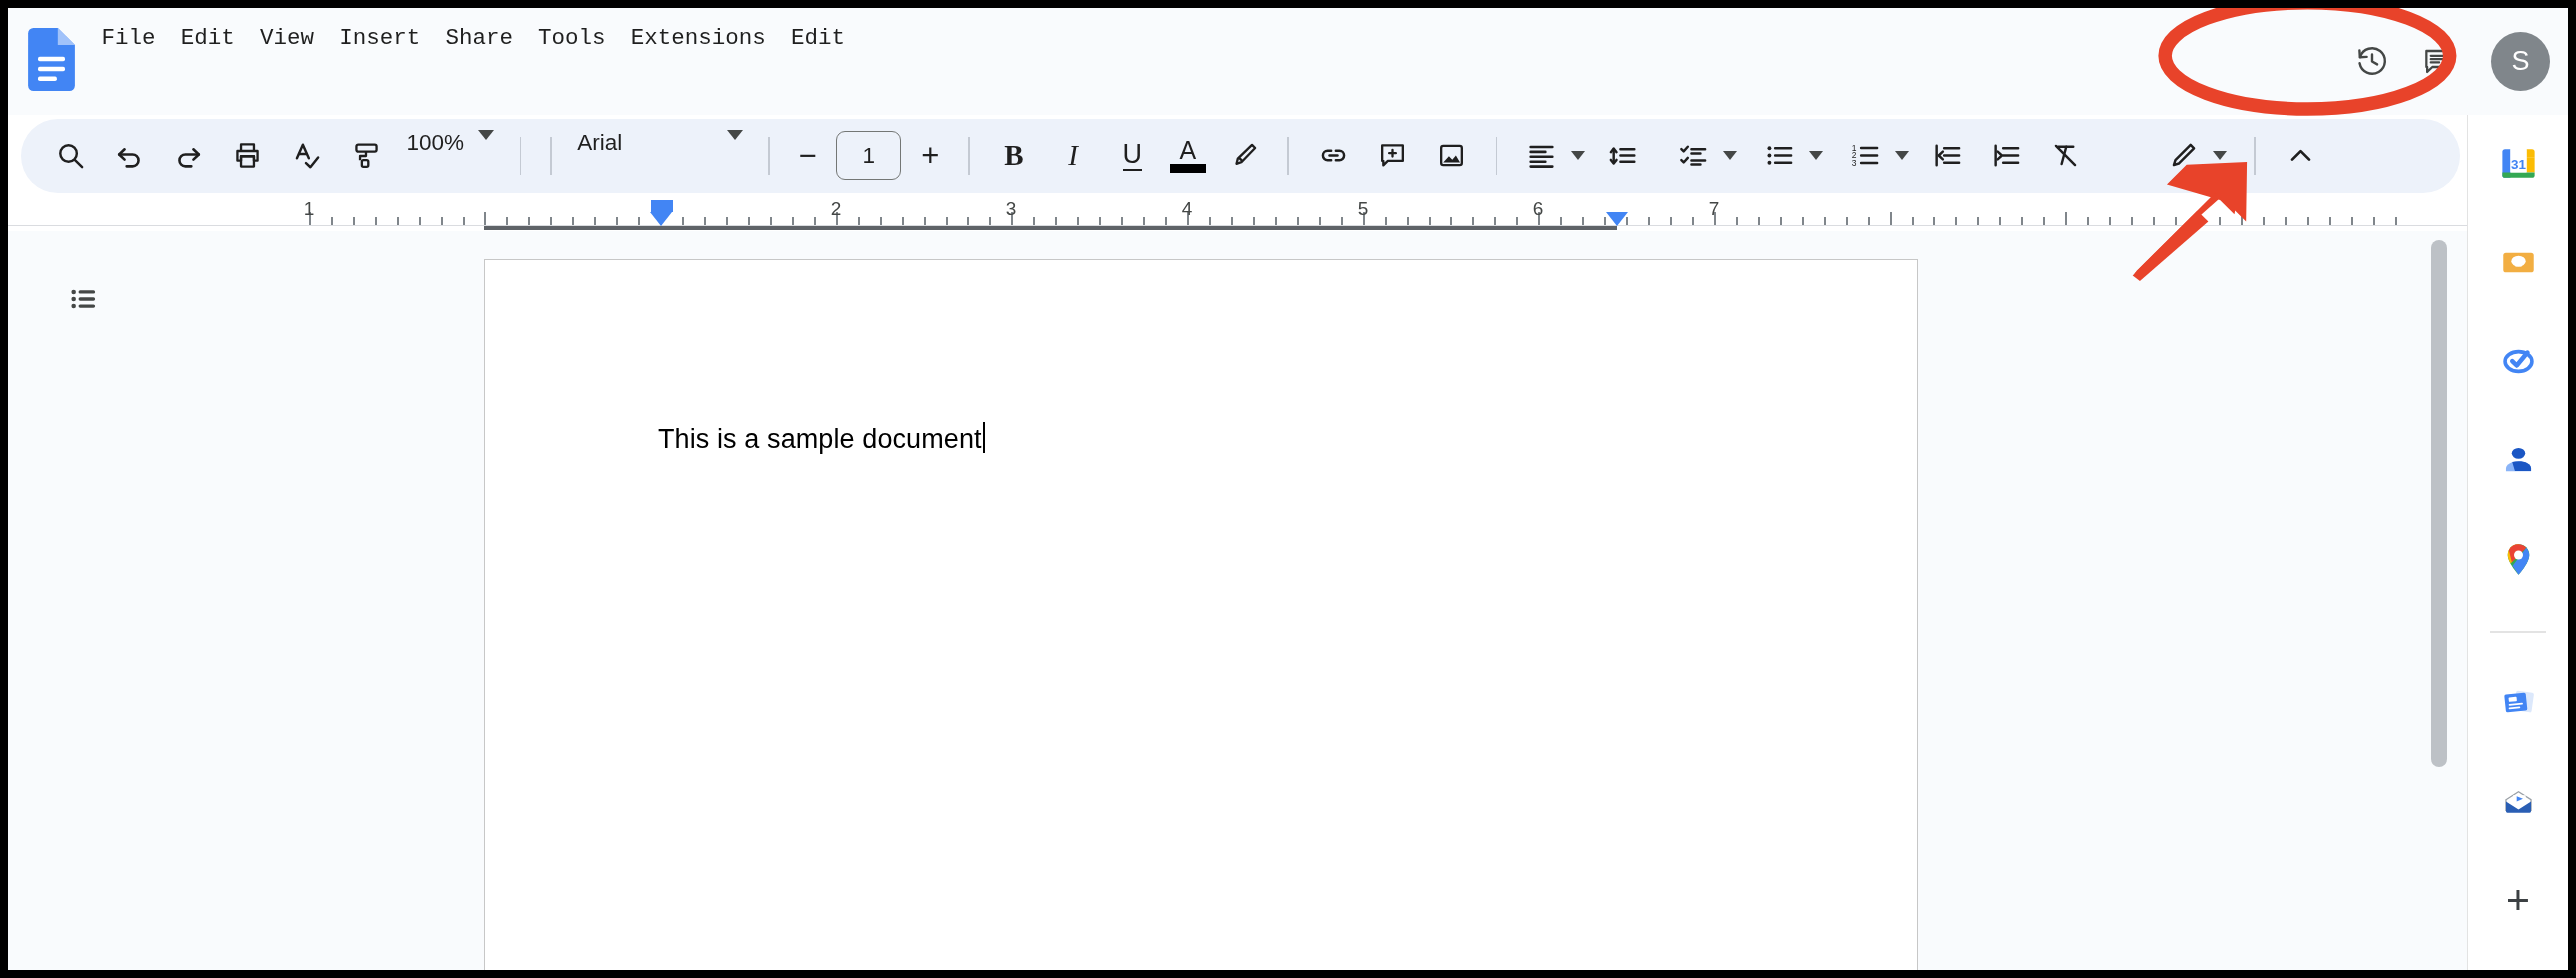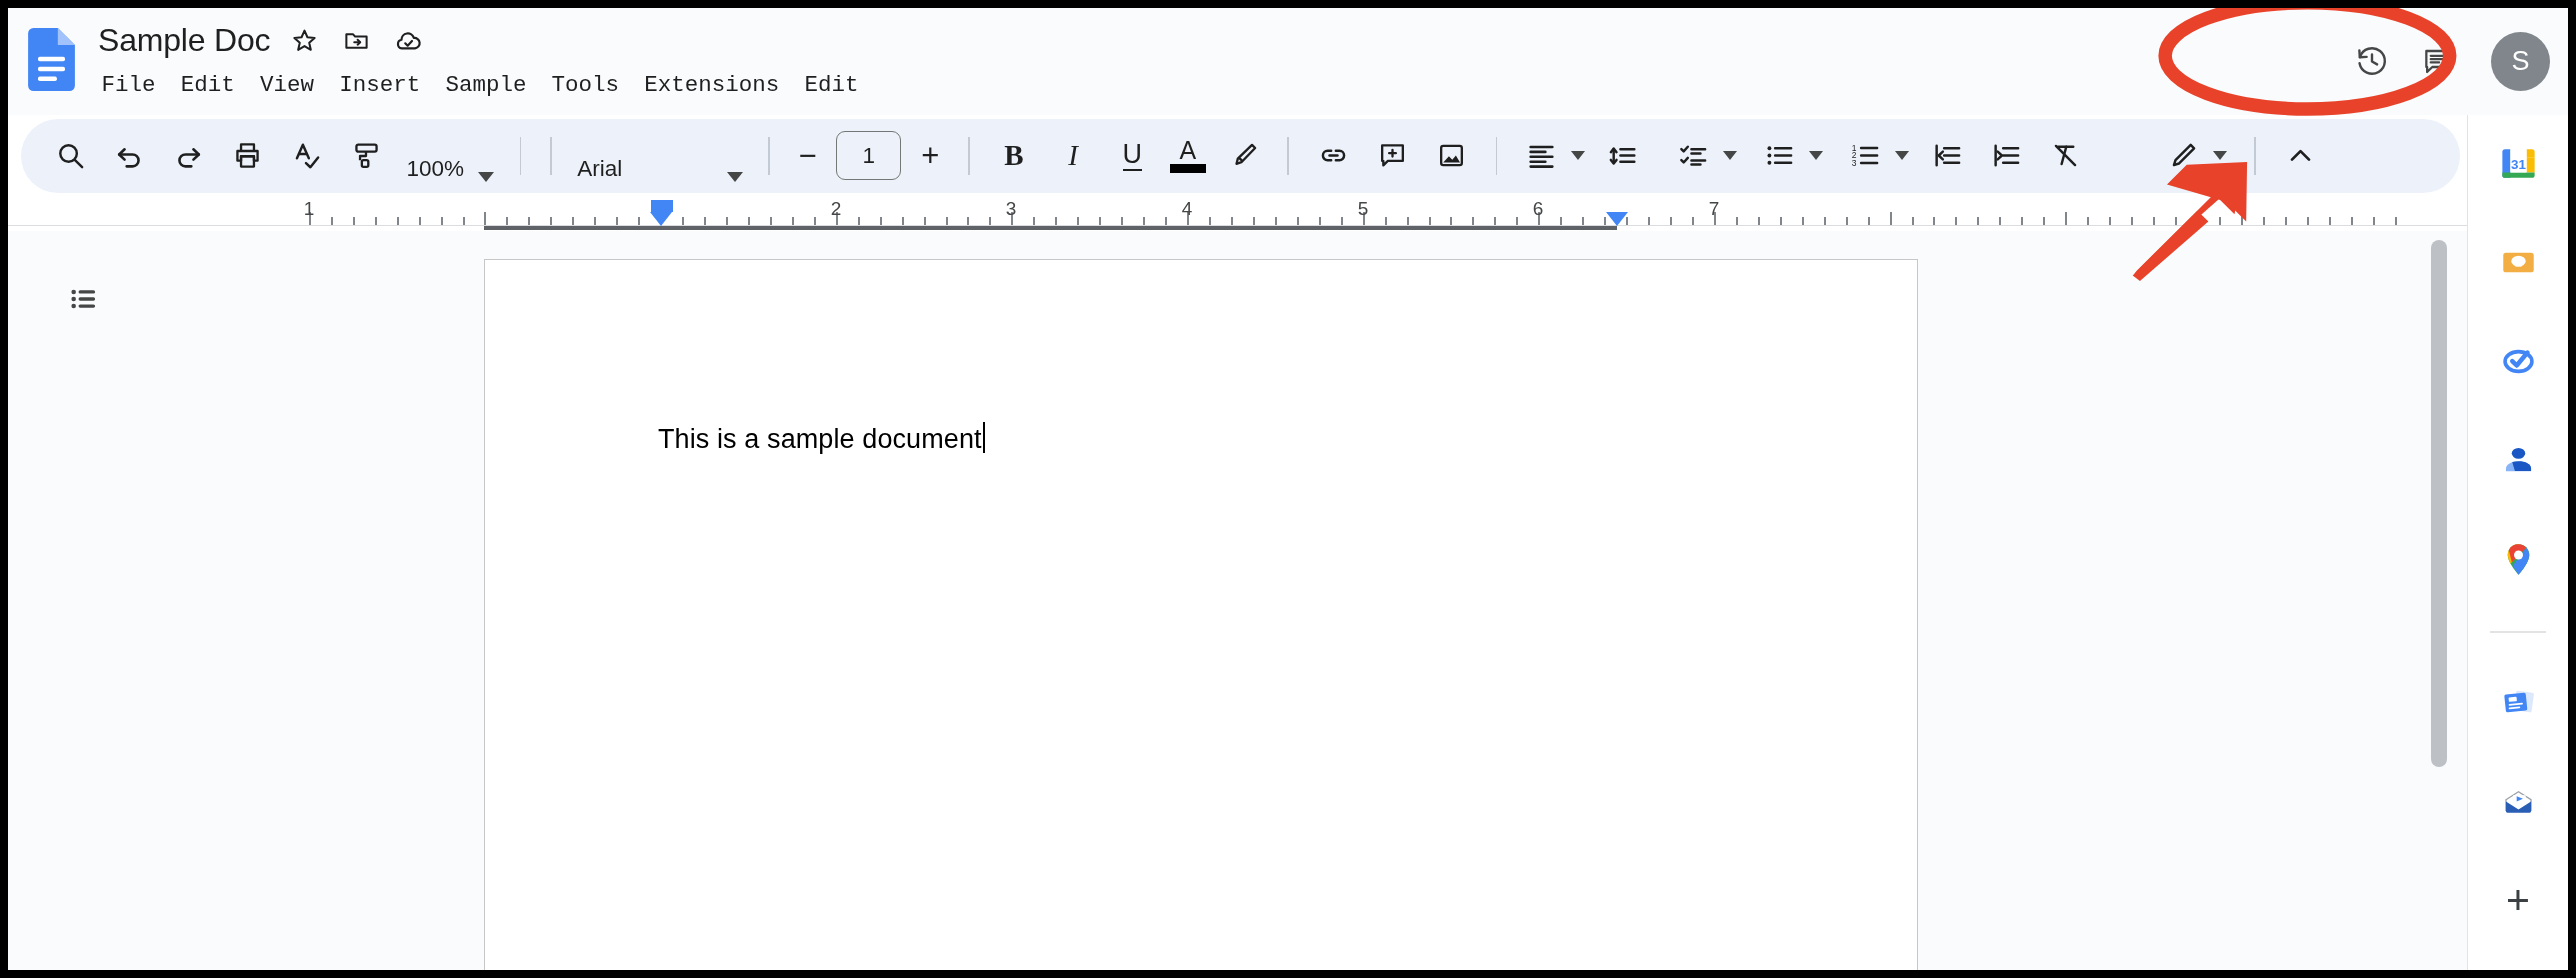--- a/index.html
+++ b/index.html
@@ -164,21 +164,21 @@
     margin: 0 3.6px;
   }
 
   .tb-sep {
     width: 1.8px; height: 38px;
     background: #c4cad3;
     margin: 0 14.4px;
   }
 
   .tb-text-btn {
-    display: flex; align-items: flex-end;
+    display: flex; align-items: flex-start;
     height: 52px;
     padding: 0 10.8px;
     border-radius: 7.2px;
     cursor: pointer;
     gap: 14.4px;
   }
   .tb-text-btn .lbl {
     font-size: 22.5px;
     color: #1f1f1f;
     white-space: nowrap;
@@ -400,51 +400,27 @@
       <svg width="47" height="63" viewBox="0 0 52 70">
         <path d="M6 0 H33 L52 19 V64 A6 6 0 0 1 46 70 H6 A6 6 0 0 1 0 64 V6 A6 6 0 0 1 6 0 Z" fill="#4285f4"></path>
         <path d="M33 0 L52 19 H33 Z" fill="#a1c2fa"></path>
         <rect x="11" y="32" width="30" height="5" rx="2" fill="#ffffff"></rect>
         <rect x="11" y="43" width="30" height="5" rx="2" fill="#ffffff"></rect>
         <rect x="11" y="54" width="21" height="5" rx="2" fill="#ffffff"></rect>
       </svg>
     </div>
 
     <div class="title-block">
-      <div class="title-row">
-        <span class="doc-title">Sample Doc</span>
-
-        <span class="title-icon">
-          <svg width="27" height="27" viewBox="0 0 24 24" fill="none" stroke="#1f1f1f" stroke-width="1.8" stroke-linejoin="round">
-            <path d="M12 3.2 L14.6 9.1 L21 9.7 L16.2 14 L17.6 20.3 L12 17 L6.4 20.3 L7.8 14 L3 9.7 L9.4 9.1 Z"></path>
-          </svg>
-        </span>
-
-        <span class="title-icon">
-          <svg width="27" height="27" viewBox="0 0 24 24" fill="none" stroke="#1f1f1f" stroke-width="1.8" stroke-linejoin="round">
-            <path d="M3 6.5 h6 l1.8 2 H21 v10 H3 Z"></path>
-            <path d="M10 13.5 h5" stroke-linecap="round"></path>
-            <path d="M13 11.3 l2.3 2.2 l-2.3 2.2" stroke-linecap="round"></path>
-          </svg>
-        </span>
-
-        <span class="title-icon">
-          <svg width="29" height="29" viewBox="0 0 24 24" fill="none" stroke="#1f1f1f" stroke-width="1.8" stroke-linejoin="round" stroke-linecap="round">
-            <path d="M6.4 18.5 A3.6 3.6 0 0 1 6.2 11.4 A5.2 5.2 0 0 1 16.4 9.9 A3.9 3.9 0 0 1 17.4 18.5 Z"></path>
-            <path d="M9.3 14.3 l2 2 l3.6 -3.9"></path>
-          </svg>
-        </span>
-      </div>
 
       <div class="menu-row">
         <span class="menu-item">File</span>
         <span class="menu-item">Edit</span>
         <span class="menu-item">View</span>
         <span class="menu-item">Insert</span>
-        <span class="menu-item">Sample</span>
+        <span class="menu-item">Share</span>
         <span class="menu-item">Tools</span>
         <span class="menu-item">Extensions</span>
         <span class="menu-item">Edit</span>
       </div>
     </div>
 
     <div class="header-right">
 
       <span class="hdr-icon-btn">
         <svg width="34" height="34" viewBox="0 0 24 24" fill="none" stroke="#444746" stroke-width="1.7" stroke-linecap="round" stroke-linejoin="round">

